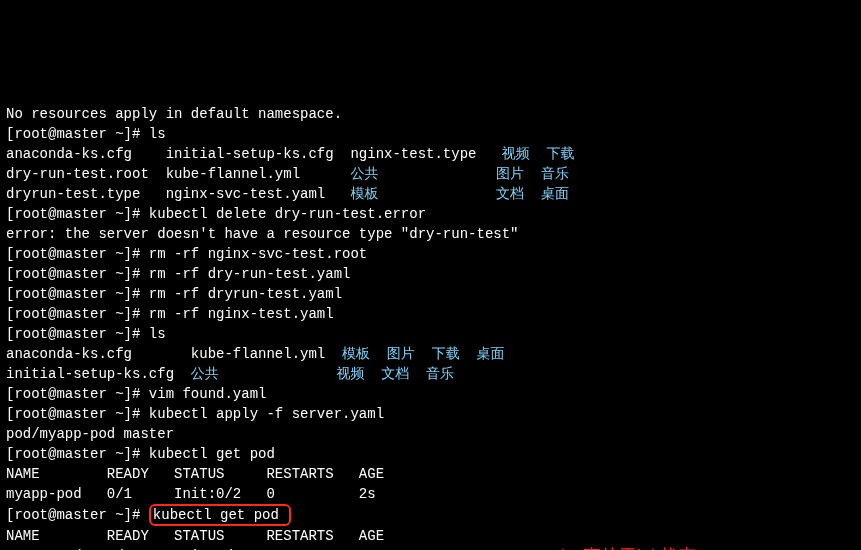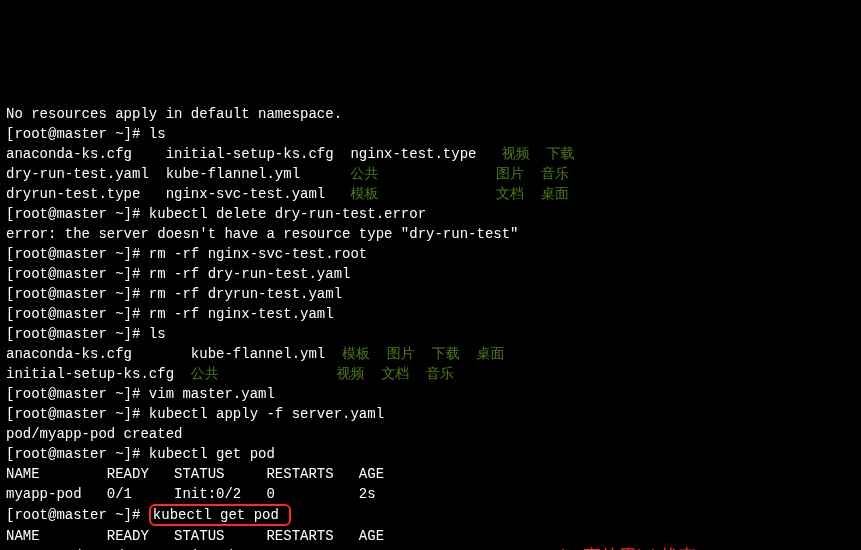--- a/index.html
+++ b/index.html
@@ -12,21 +12,21 @@
     line-height: 20px;
     width: 861px;
     height: 550px;
     overflow: hidden;
     white-space: pre;
   }
   .term {
     padding: 4px 6px;
     position: relative;
   }
-  .cyan { color: #4d7c0f; }
+  .cyan { color: #7dd3fc; }
   .highlight-box {
     border: 2px solid #ff2a1a;
     border-radius: 6px;
     padding: 0 2px;
     display: inline-block;
     line-height: 18px;
   }
   .annot {
     position: absolute;
     color: #ff2a1a;
@@ -35,34 +35,34 @@
   }
 </style>
 </head>
 <body>
 
 
 <div class="term">
 <span>No resources apply in default namespace.</span>
 <span>[root@master ~]# </span><span>ls</span>
 <span>anaconda-ks.cfg    initial-setup-ks.cfg  nginx-test.type   </span><span class="cyan">视频  下载</span>
-<span>dry-run-test.yaml  kube-flannel.yml      </span><span class="cyan">公共              图片  音乐</span>
+<span>dry-run-test.root  kube-flannel.yml      </span><span class="cyan">公共              图片  音乐</span>
 <span>dryrun-test.type   nginx-svc-test.yaml   </span><span class="cyan">模板              文档  桌面</span>
 <span>[root@master ~]# </span><span>kubectl delete dry-run-test.error</span>
 <span>error: the server doesn't have a resource type "dry-run-test"</span>
 <span>[root@master ~]# </span><span>rm -rf nginx-svc-test.root</span>
 <span>[root@master ~]# </span><span>rm -rf dry-run-test.yaml</span>
 <span>[root@master ~]# </span><span>rm -rf dryrun-test.yaml</span>
 <span>[root@master ~]# </span><span>rm -rf nginx-test.yaml</span>
 <span>[root@master ~]# </span><span>ls</span>
 <span>anaconda-ks.cfg       kube-flannel.yml  </span><span class="cyan">模板  图片  下载  桌面</span>
 <span>initial-setup-ks.cfg  </span><span class="cyan">公共              视频  文档  音乐</span>
-<span>[root@master ~]# </span><span>vim master.yaml</span>
+<span>[root@master ~]# </span><span>vim found.yaml</span>
 <span>[root@master ~]# </span><span>kubectl apply -f server.yaml</span>
-<span>pod/myapp-pod created</span>
+<span>pod/myapp-pod master</span>
 <span>[root@master ~]# </span><span>kubectl get pod</span>
 <span>NAME        READY   STATUS     RESTARTS   AGE</span>
 <span>myapp-pod   0/1     Init:0/2   0          2s</span>
 <span>[root@master ~]# </span><span class="highlight-box"><span>kubectl get pod </span></span>
 <span>NAME        READY   STATUS     RESTARTS   AGE</span>
 <span>myapp-pod   0/1     Init:0/2   0          40s</span>
 
 <span class="annot" style="left:535px; top:466px;">pod一直处于init状态</span>
 
 </div>

